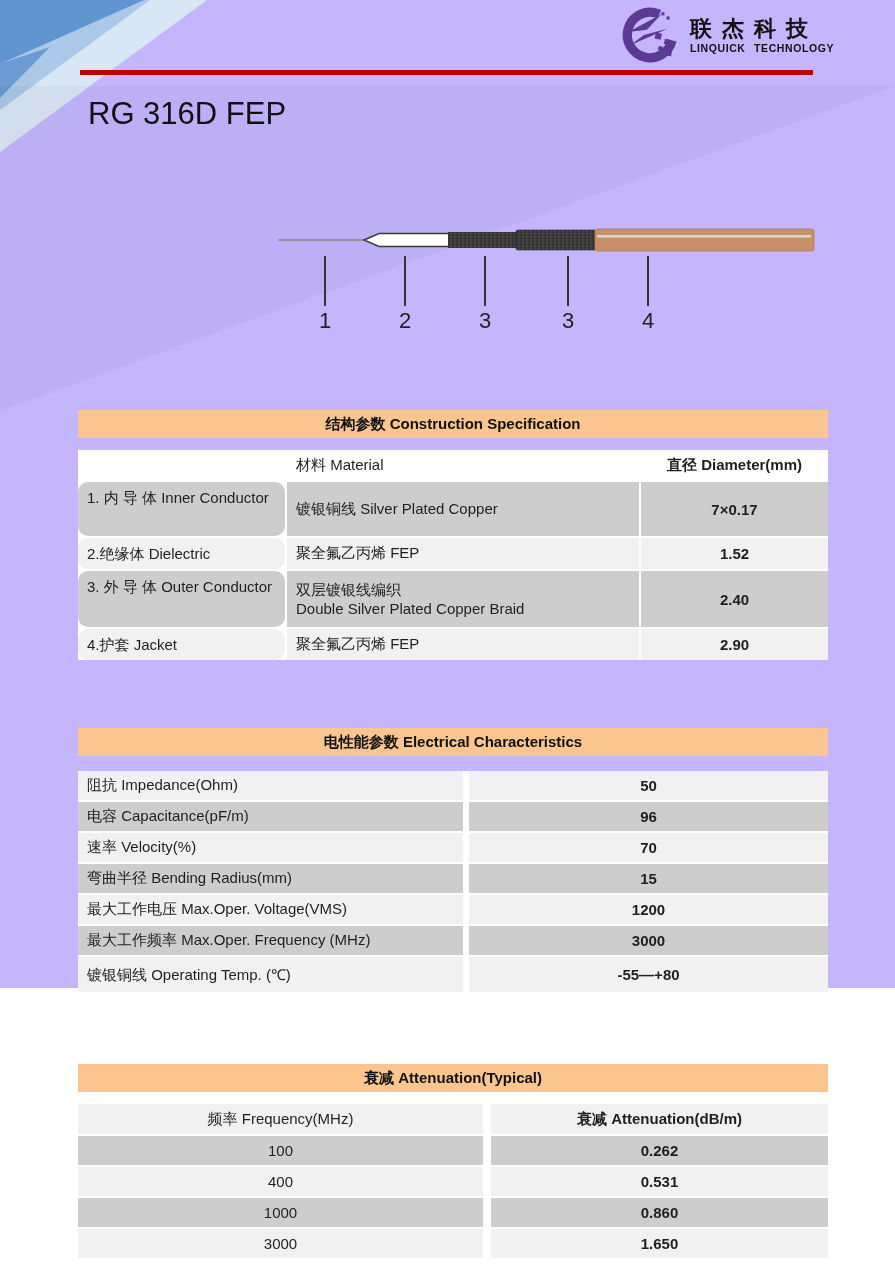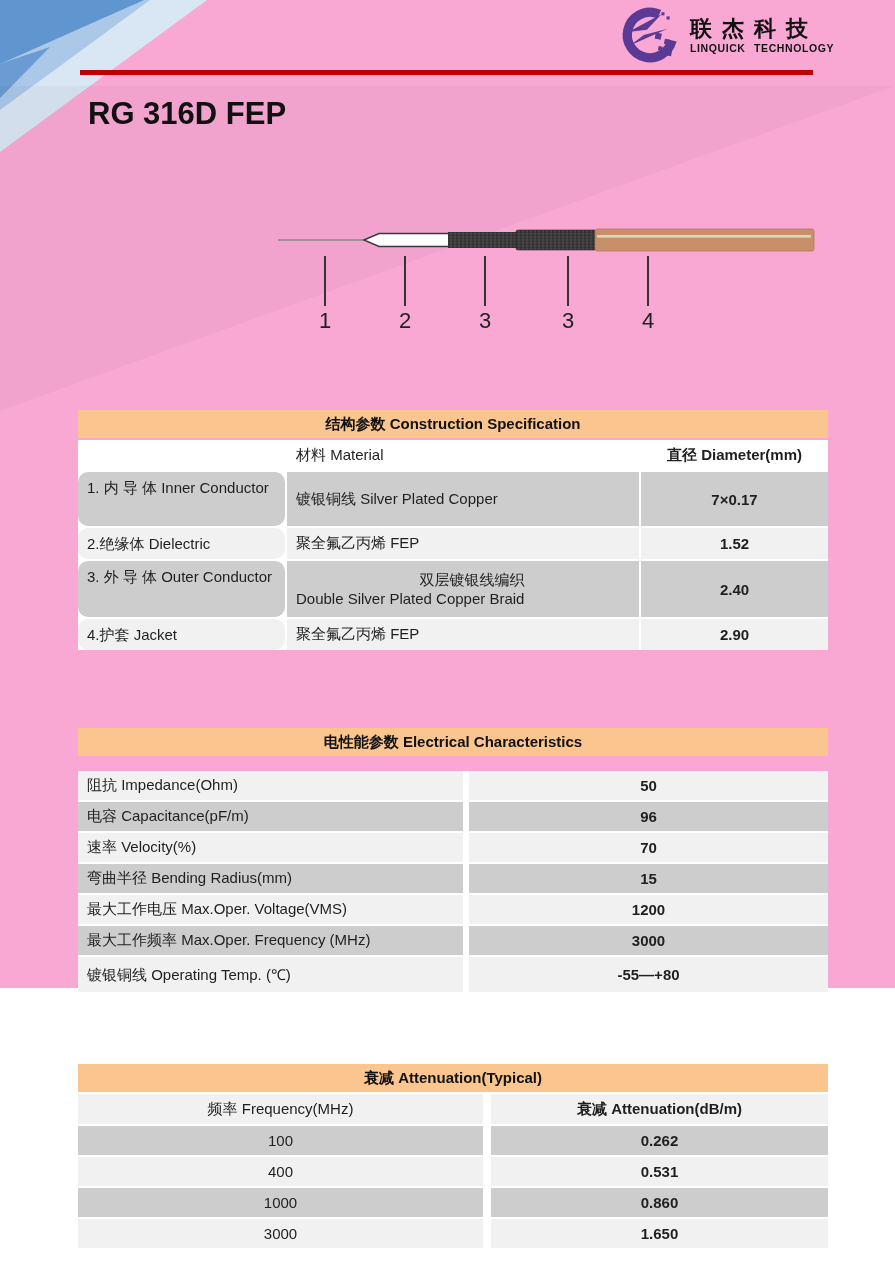--- a/index.html
+++ b/index.html
@@ -1,49 +1,49 @@
 <!DOCTYPE html>
 <html><head>
 <meta charset="utf-8">
 <style>
   * { margin:0; padding:0; box-sizing:border-box; }
   html,body { width:895px; height:1268px; background:#fff; overflow:hidden;
               font-family:"Liberation Sans", sans-serif; color:#1f1f1f; }
-  .page { position:relative; width:895px; height:988px; background:#f9a8d4; }
+  .page { position:relative; width:895px; height:988px; background:#c4b5fd; }
 
   
   .tri { position:absolute; top:0; left:0; }
   .tri-1 { width:207px; height:152px; background:#d9e6f4; clip-path:polygon(0 0,100% 0,0 100%); }
   .tri-2 { width:150px; height:110px; background:#abc8e9; clip-path:polygon(0 0,100% 0,0 100%); }
   .tri-3 { width:144px; height:64px;  background:#6096cf; clip-path:polygon(0 0,100% 0,0 100%); }
   .tri-4 { top:47px; width:50px; height:51px; background:#6b9bd2; clip-path:polygon(0 33%,100% 0,0 100%); }
   .wash  { position:absolute; top:86px; left:0; width:895px; height:325px;
            background:rgba(0,0,0,0.033); clip-path:polygon(0 0,0 100%,100% 0); }
 
   
   .logo { position:absolute; left:619px; top:4px; display:flex; align-items:center; gap:9px; }
   .logo-cn { font-size:22px; font-weight:bold; letter-spacing:10px; color:#111; white-space:nowrap; line-height:1.15; }
   .logo-en { font-size:10.5px; font-weight:bold; letter-spacing:0.6px; word-spacing:5px; color:#111; white-space:nowrap; }
   .red-line { position:absolute; left:80px; top:70px; width:733px; height:5px; background:#c00000; }
-  .page-title { position:absolute; left:88px; top:96px; font-size:31px; font-weight:bold; color:#111; letter-spacing:0px; }
+  .page-title { position:absolute; left:88px; top:96px; font-size:31px; font-weight:normal; color:#111; letter-spacing:0px; }
 
   
   .diagram { position:absolute; left:250px; top:200px; width:600px; height:150px; }
   .diag-num { position:absolute; top:108px; width:24px; text-align:center; font-size:22px; color:#222; }
 
   
   .tbl { position:absolute; left:78px; width:750px; }
   .tbl-title { height:28px; line-height:28px; text-align:center; font-size:15px; font-weight:bold;
-               background:#fac58e; color:#111; margin-bottom:2px; }
+               background:#fac58e; color:#111; margin-bottom:12px; }
   .grid { display:grid; background:#fff; }
   .g-construction { grid-template-columns:207px 352px 1fr; grid-template-rows:30px 54px 31px 56px 31px; gap:2px; }
   .g-electrical   { grid-template-columns:385px 1fr; grid-template-rows:repeat(6,29px) 35px; column-gap:6px; row-gap:2px;margin-top:15px; }
   .g-attenuation  { grid-template-columns:405px 1fr; grid-template-rows:30px repeat(4,29px); column-gap:8px; row-gap:2px; }
 
-  .c  { font-size:15px; display:flex; align-items:center; padding:2px 9px;text-align:right; }
+  .c  { font-size:15px; display:flex; align-items:center; padding:2px 9px; }
   .c.block { display:block; padding:5px 9px; line-height:1.45; text-align:justify;border-radius:10px; }
   .c.center { justify-content:center; padding-left:2px; padding-right:2px; }
   .c.bold { font-weight:bold; }
   .bg-w { background:#ffffff; }
   .bg-d { background:#cdcdcd; }
   .bg-l { background:#f1f1f1; }
   .prewrap { white-space:pre-line; }
 </style>
 </head>
 <body>

